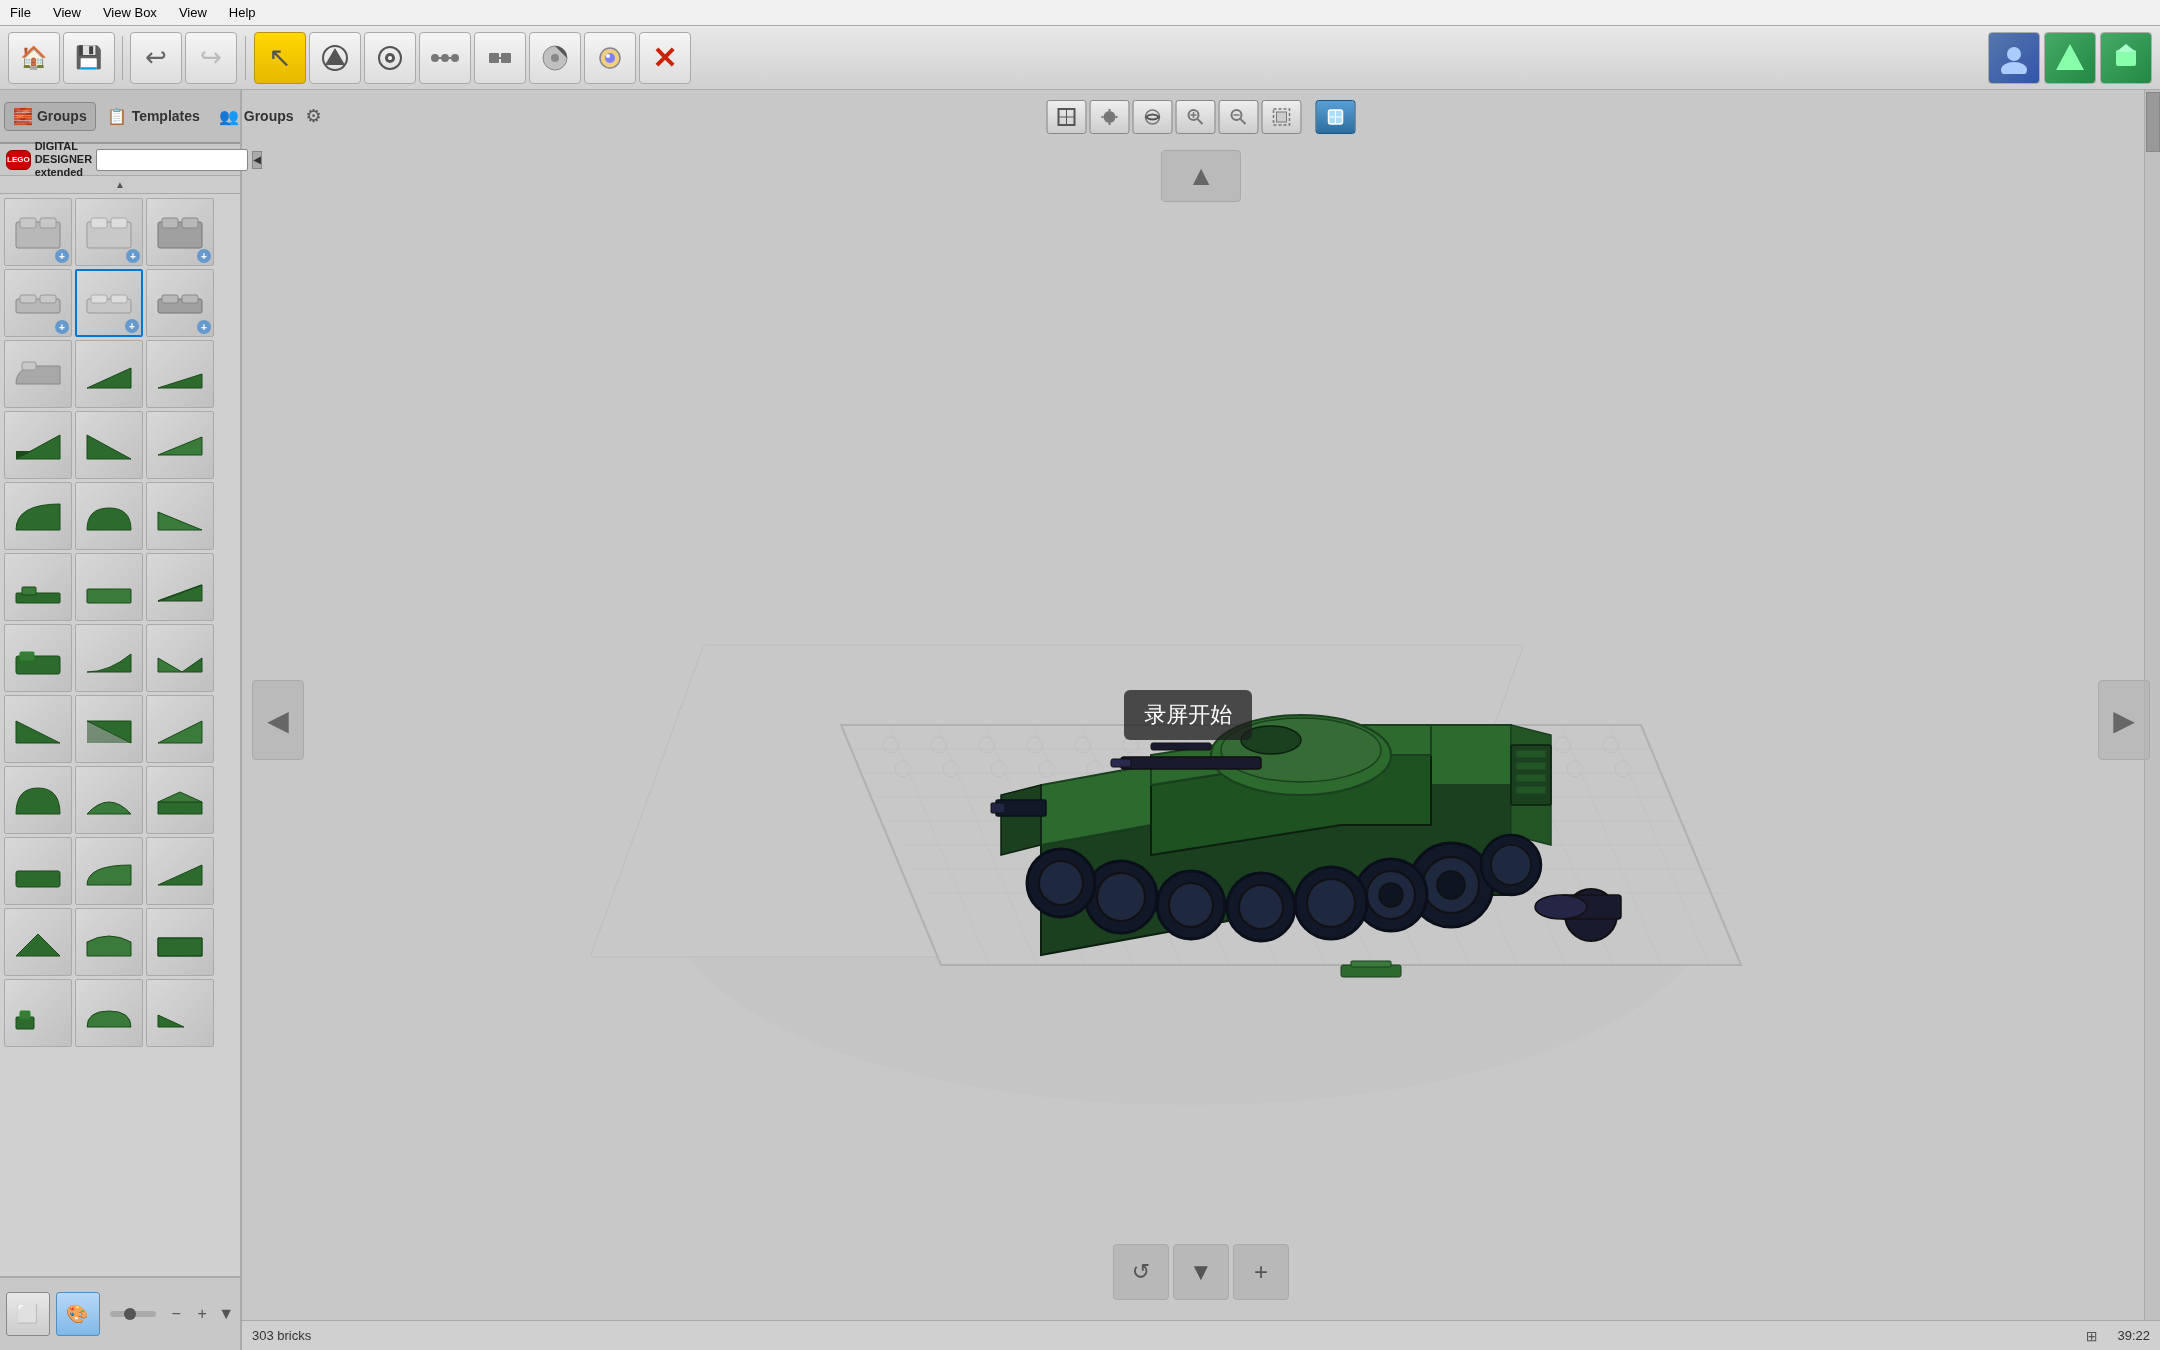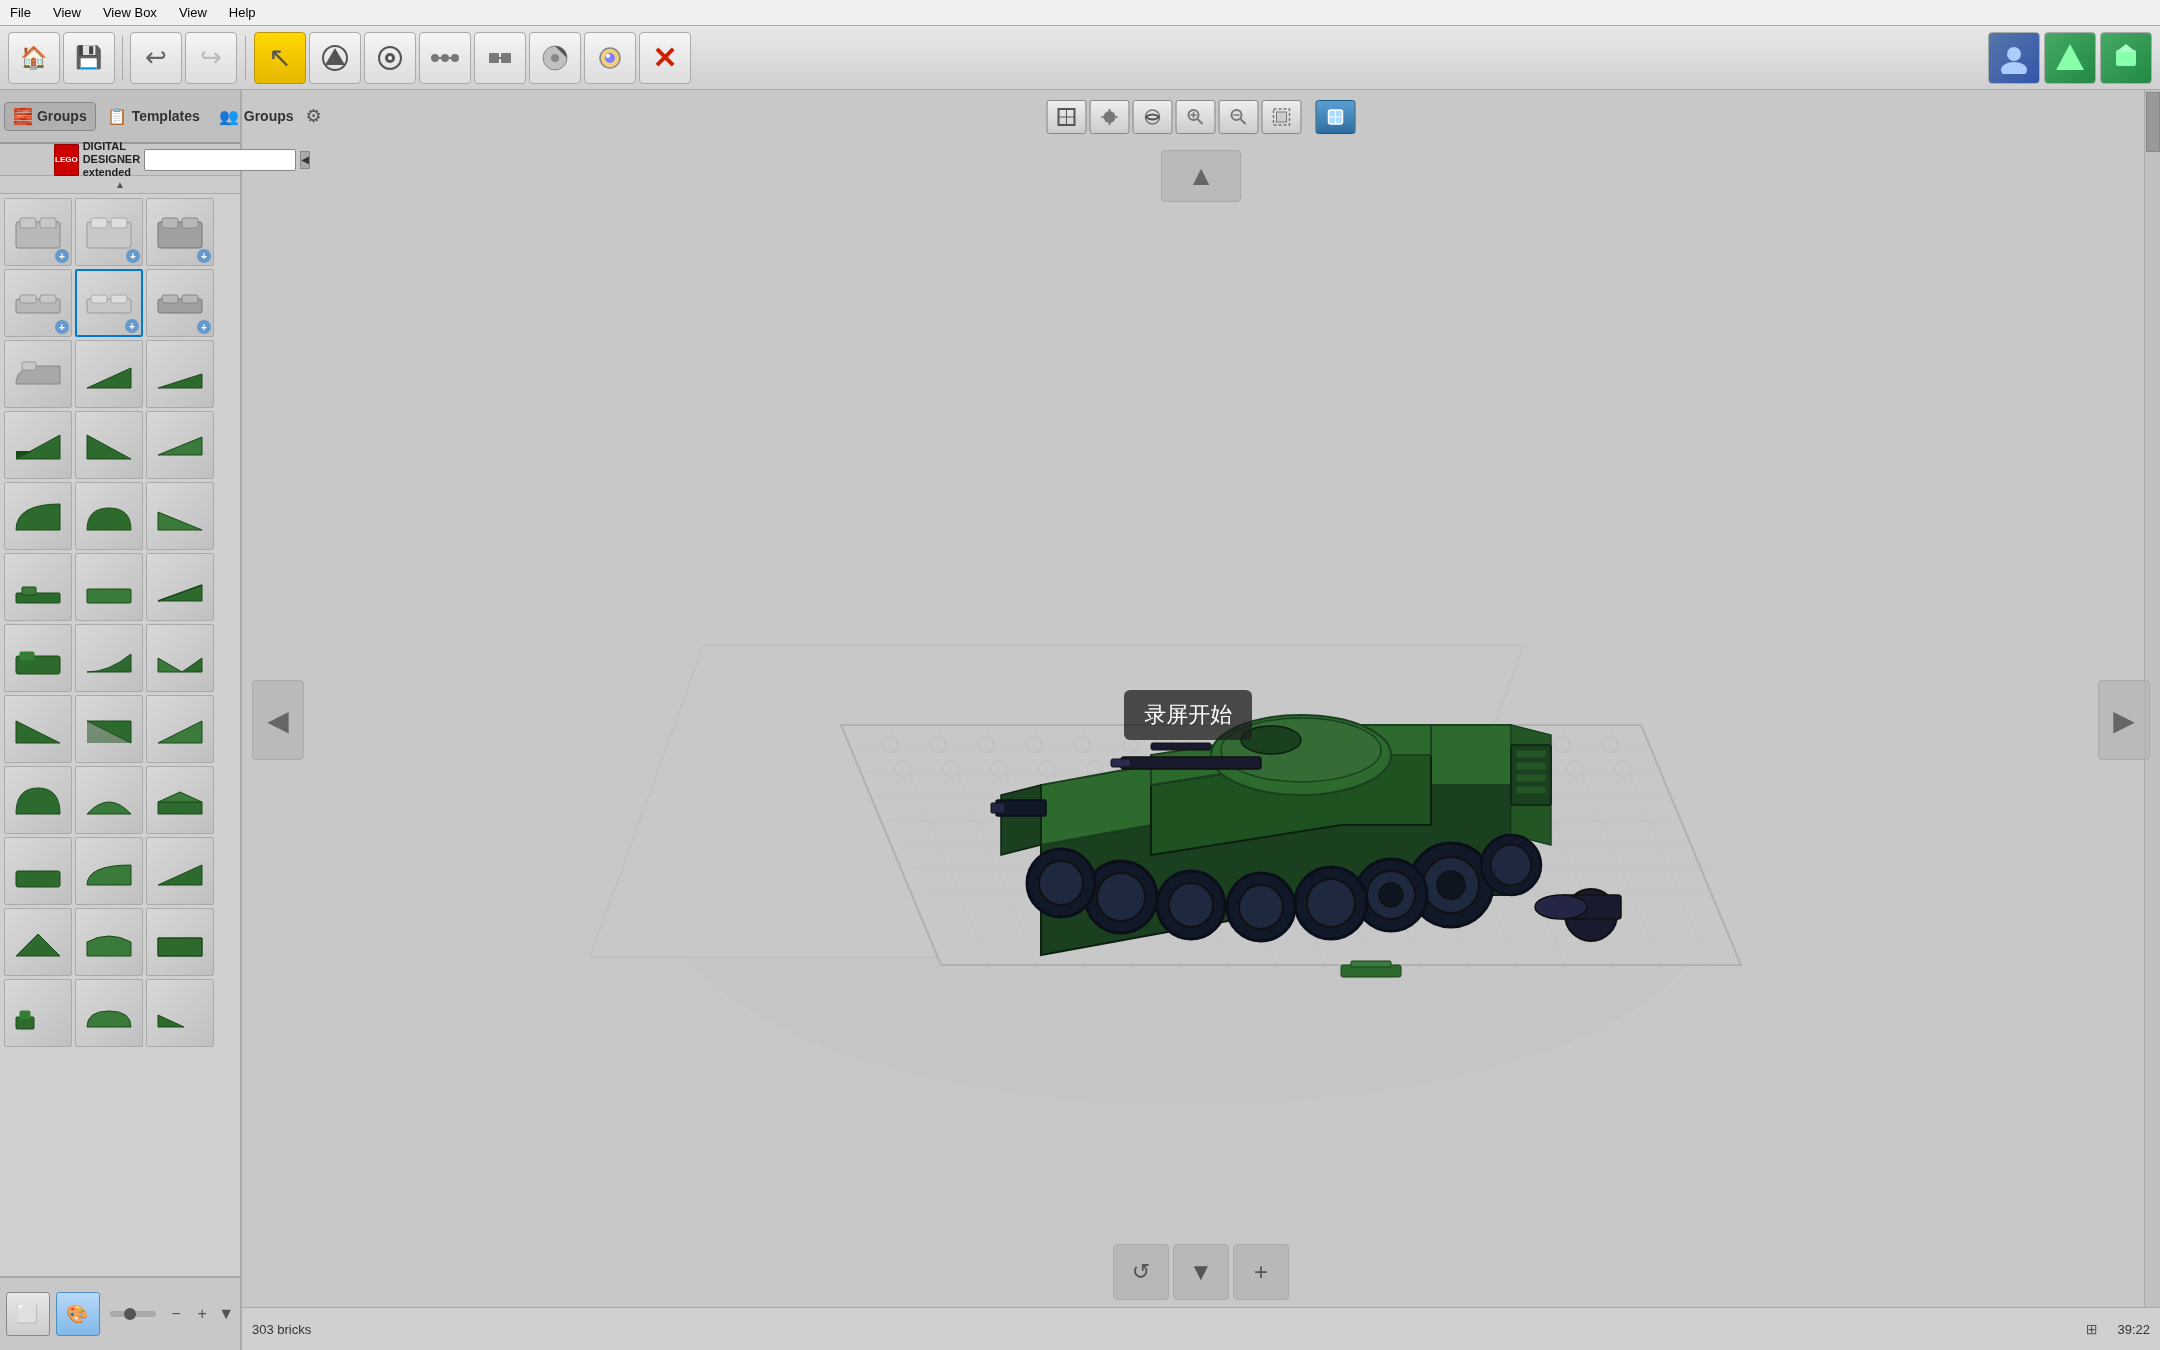--- a/index.html
+++ b/index.html
@@ -235,31 +235,30 @@
     
     .toolbar-right {
       margin-left: auto;
       display: flex;
       gap: 4px;
     }
 
     
     .lego-logo {
       width: 28px;
-      height: 32px;
+      height: 20px;
       background: #cc0000;
-      border-radius: 1px;
+      border-radius: 6px;
       display: flex;
       align-items: center;
       justify-content: center;
       color: #fff;
       font-size: 8px;
       font-weight: bold;
       border: 1px solid #990000;
-      margin-left: 48px;
     }
   </style>
 </head>
 <body>
 
 <div id="menubar">
   <span class="menu-item">File</span>
   <span class="menu-item">View</span>
   <span class="menu-item">View Box</span>
   <span class="menu-item">View</span>
@@ -840,21 +839,21 @@
   <div class="overlay-label">
     <span>录屏开始</span>
   </div>
 
   <div style="position:absolute;bottom:50px;left:50%;transform:translateX(-50%);display:flex;align-items:center;gap:4px;z-index:10;">
     <div style="width:56px;height:56px;background:rgba(180,180,180,0.8);border:1px solid #aaa;border-radius:4px;display:flex;align-items:center;justify-content:center;cursor:pointer;font-size:22px;color:#555;">↺</div>
     <div style="width:56px;height:56px;background:rgba(180,180,180,0.8);border:1px solid #aaa;border-radius:4px;display:flex;align-items:center;justify-content:center;cursor:pointer;font-size:24px;color:#555;">▼</div>
     <div style="width:56px;height:56px;background:rgba(180,180,180,0.8);border:1px solid #aaa;border-radius:4px;display:flex;align-items:center;justify-content:center;cursor:pointer;font-size:24px;color:#555;">+</div>
   </div>
 
-  <div style="position:absolute;bottom:0;left:0;right:0;height:43px;background:#d0d0d0;border-top:1px solid #aaa;display:flex;align-items:center;padding:0 10px;gap:20px;font-size:13px;color:#333;z-index:10;">
+  <div style="position:absolute;bottom:0;left:0;right:0;height:30px;background:#d0d0d0;border-top:1px solid #aaa;display:flex;align-items:center;padding:0 10px;gap:20px;font-size:13px;color:#333;z-index:10;">
     <span>303 bricks</span>
     <div style="margin-left:auto;font-size:14px;color:#555;">⊞</div>
     <span>39:22</span>
   </div>
 
   <div style="position:absolute;right:0;top:0;width:16px;bottom:30px;background:#c0c0c0;border-left:1px solid #aaa;z-index:5;">
     <div style="width:14px;height:60px;background:#999;margin:2px 1px;border:1px solid #888;cursor:pointer;"></div>
   </div>
 </div>
 

